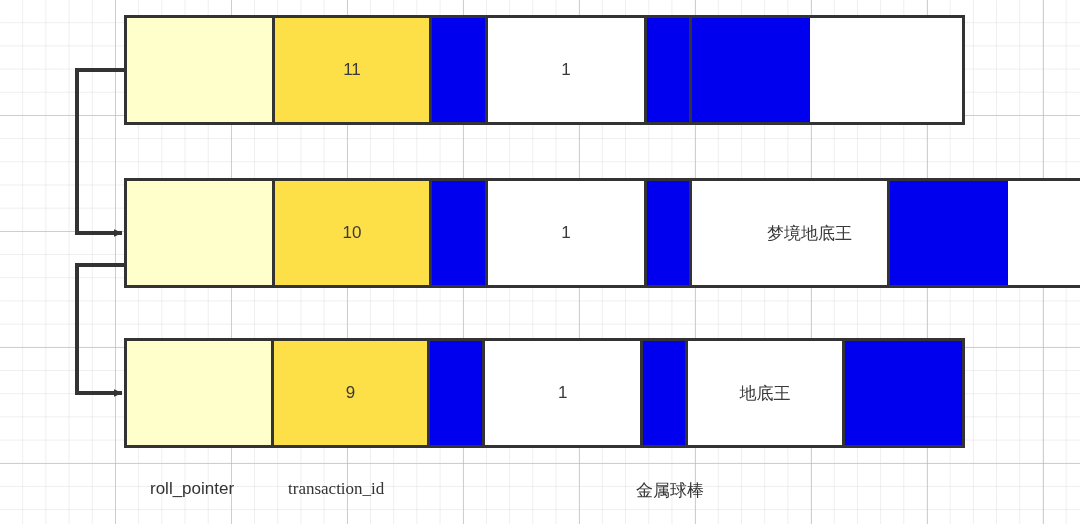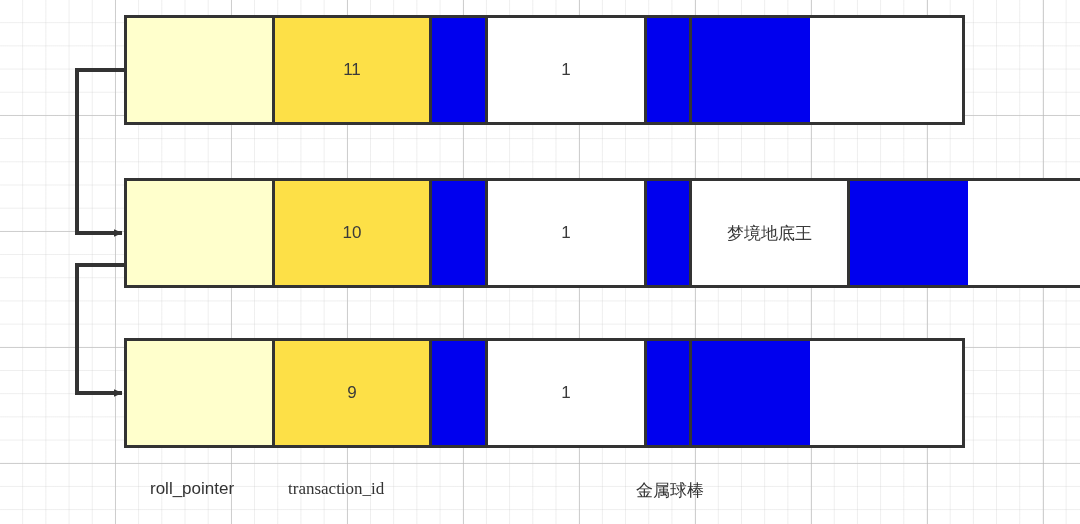--- a/index.html
+++ b/index.html
@@ -92,30 +92,31 @@
     <div class="cell cell-sep" style="width:45px;"></div>
     <div class="cell cell-tail" style="width:118px;"></div>
   </div>
 
   <div class="record-row" style="left:124px; top:178px; width:985px; height:110px;">
     <div class="cell cell-rollptr" style="width:148px;"></div>
     <div class="cell cell-trxid" style="width:157px;">10</div>
     <div class="cell cell-sep" style="width:56px;"></div>
     <div class="cell cell-data" style="width:159px;">1</div>
     <div class="cell cell-sep" style="width:45px;"></div>
-    <div class="cell cell-data" style="width:158px;">梦境地底王</div>
+    <div class="cell cell-data" style="width:158px;margin-left:40px;">梦境地底王</div>
     <div class="cell cell-tail" style="width:118px;"></div>
   </div>
 
   <div class="record-row" style="left:124px; top:338px; width:841px; height:110px;">
     <div class="cell cell-rollptr" style="width:148px;"></div>
     <div class="cell cell-trxid" style="width:157px;">9</div>
     <div class="cell cell-sep" style="width:56px;"></div>
     <div class="cell cell-data" style="width:159px;">1</div>
     <div class="cell cell-sep" style="width:45px;"></div>
+    <div class="cell cell-data" style="width:158px;">地底王</div>
     <div class="cell cell-tail" style="width:118px;"></div>
   </div>
 
   <svg id="connectors" viewBox="0 0 1080 524">
     <defs>
       <marker id="arrowhead" markerWidth="9" markerHeight="8" refX="8.5" refY="4" orient="auto" markerUnits="userSpaceOnUse">
         <path d="M0,0 L9,4 L0,8 Z" fill="#333333"></path>
       </marker>
     </defs>
 

